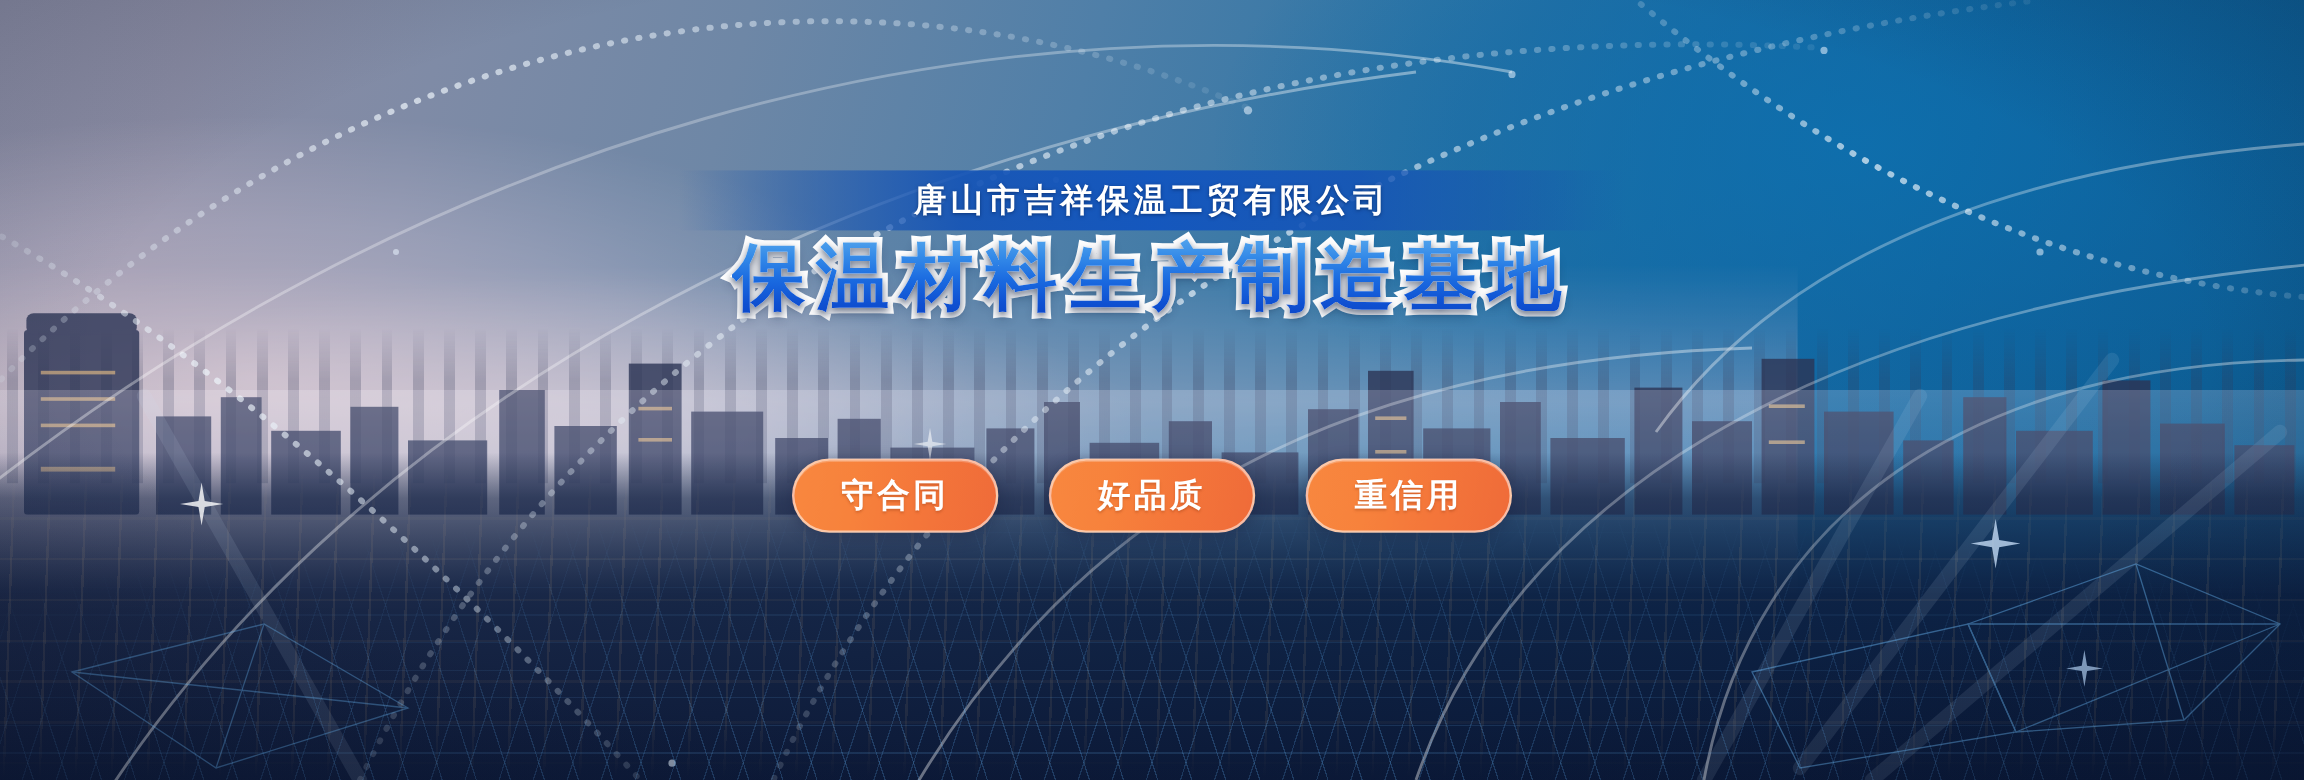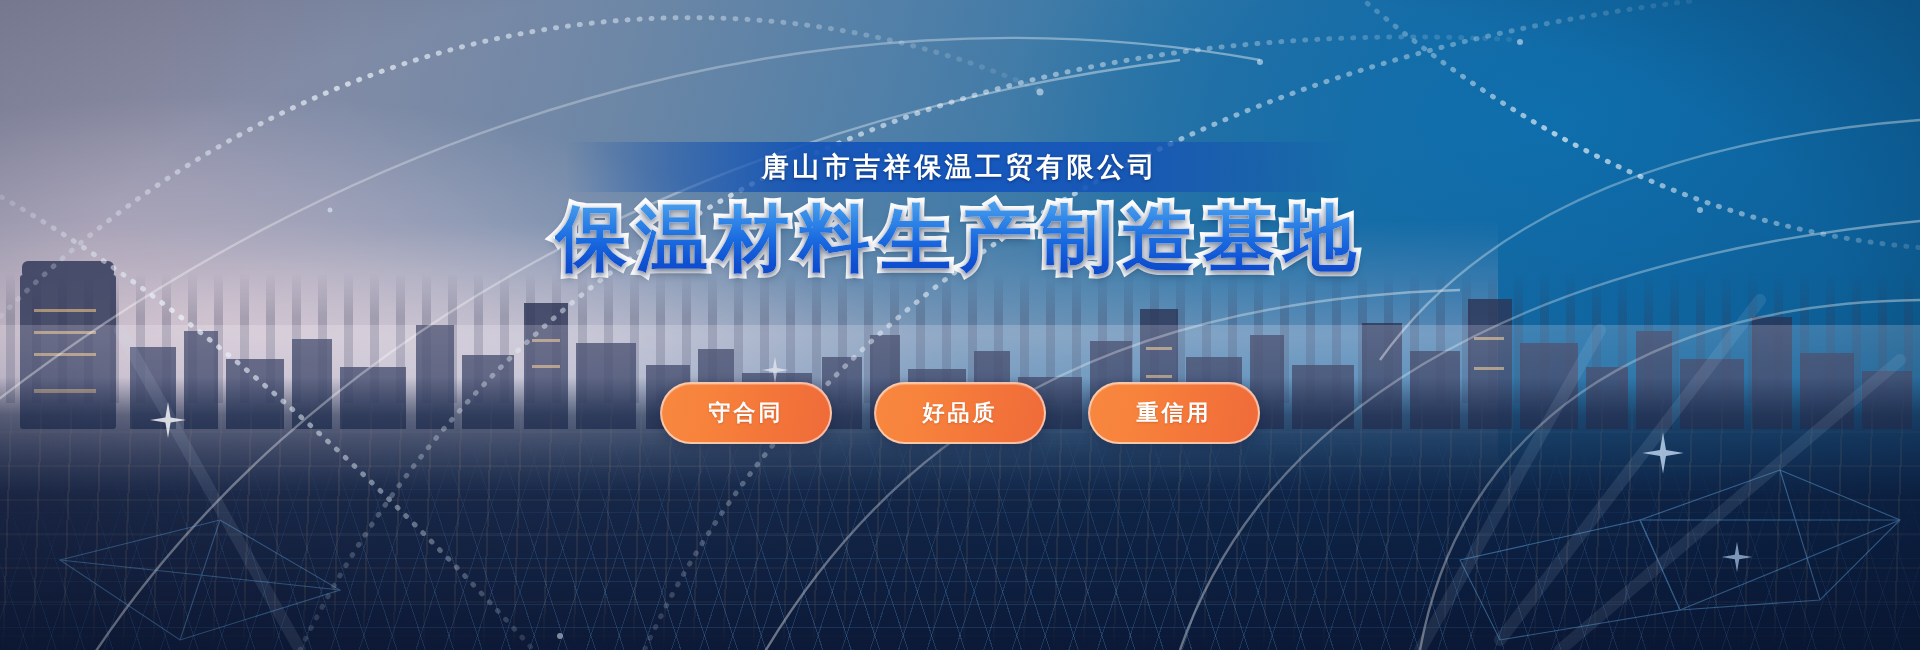--- a/index.html
+++ b/index.html
@@ -165,21 +165,21 @@
     text-shadow:0 1px 3px rgba(4,26,70,.55);
   }
   .headline-wrap {
     position:absolute;
     left:50%; transform:translateX(-50%);
     top:196px;
     white-space:nowrap;
     line-height:1.18;
   }
   .hl-stroke, .hl-fill {
-    font-size:72px;
+    font-size:61px;
     font-weight:900;
     letter-spacing:9px;
     white-space:nowrap;
     line-height:1.18;
   }
   .hl-stroke {
     position:relative;
     color:#ffffff;
     -webkit-text-stroke:9px #ffffff;
     paint-order:stroke fill;
@@ -210,21 +210,21 @@
     display:flex; align-items:center; justify-content:center;
     background:linear-gradient(100deg,#f8873f 0%,#f7823c 30%,#f4763a 62%,#ef6b39 100%);
     border:2px solid rgba(255,255,255,.55);
     box-shadow:
       0 3px 12px rgba(20,30,60,.38),
       inset 0 1px 0 rgba(255,255,255,.22);
     cursor:pointer;
   }
   .pill-text {
     color:#ffffff;
-    font-size:22px;
+    font-size:27px;
     font-weight:700;
     letter-spacing:3px;
     white-space:nowrap;
     text-shadow:0 1px 2px rgba(150,60,20,.35);
   }
 
   
   .spark { position:absolute; pointer-events:none; }
 </style>
 </head>

